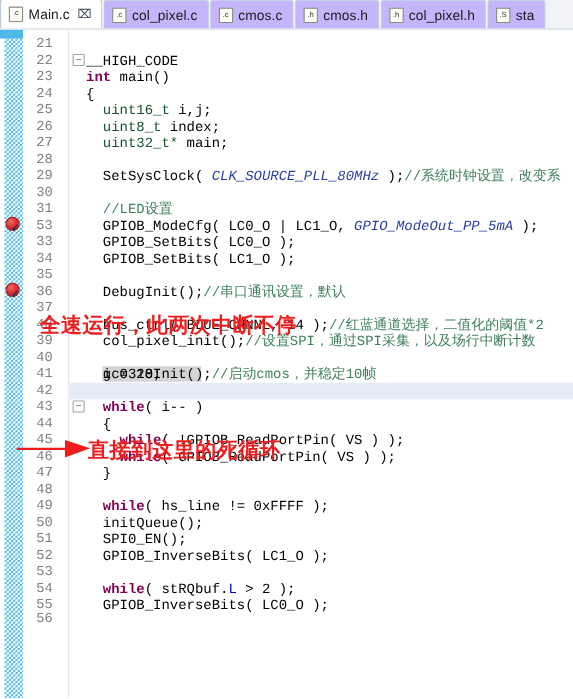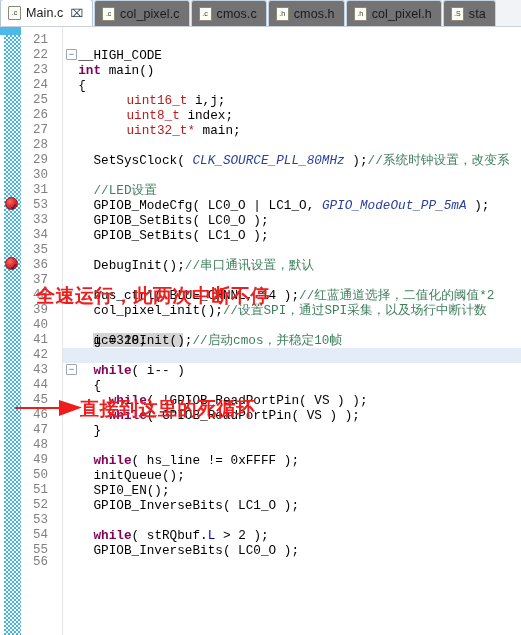--- a/index.html
+++ b/index.html
@@ -31,21 +31,21 @@
   }
   .tab {
     height: 26px;
     display: flex;
     align-items: center;
     gap: 5px;
     padding: 0 9px 0 7px;
     font-size: 12.5px;
     color: #1a1a1a;
     white-space: nowrap;
-    background: #737373;
+    background: #c4b5fd;
     border: 1px solid #c3d1e0;
     border-bottom: none;
     border-top-left-radius: 3px;
     border-top-right-radius: 3px;
     margin-right: 1px;
     position: relative;
     flex: 0 0 auto;
   }
   .tab.active {
     background: #ffffff;
@@ -180,21 +180,21 @@
   }
   .cl {
     position: absolute;
     left: 0;
     white-space: pre;
     line-height: 15px;
     height: 15px;
     color: #000000;
   }
   .kw   { color: #7f0055; font-weight: bold; }
-  .typ  { color: #b91c1c; margin-left: 33px; }
+  .typ  { color: #14532d; }
   .mac  { color: #000000; }
   .cmt  { color: #3f7f5f; }
   .cnst { color: #2a3f9e; font-style: italic; }
   .fld  { color: #0000c0; }
 
   
   .sel-line {
     position: absolute;
     left: 63px;
     width: 458px; height: 15px;

